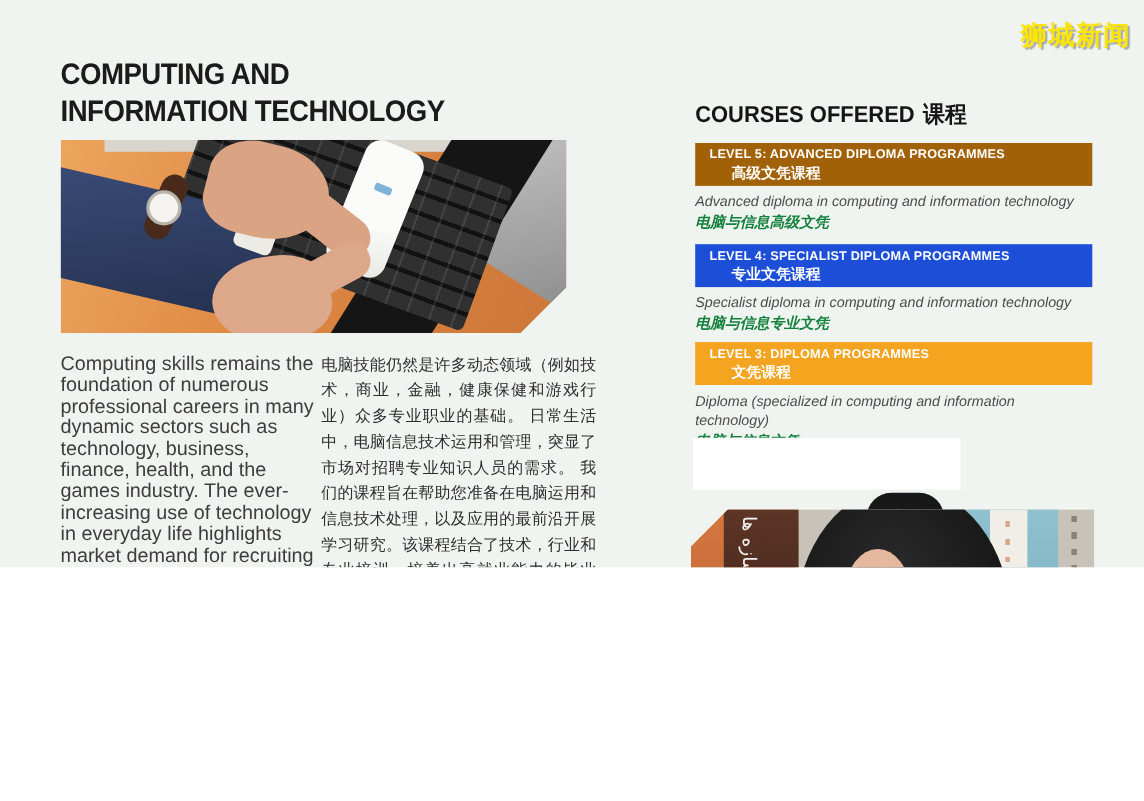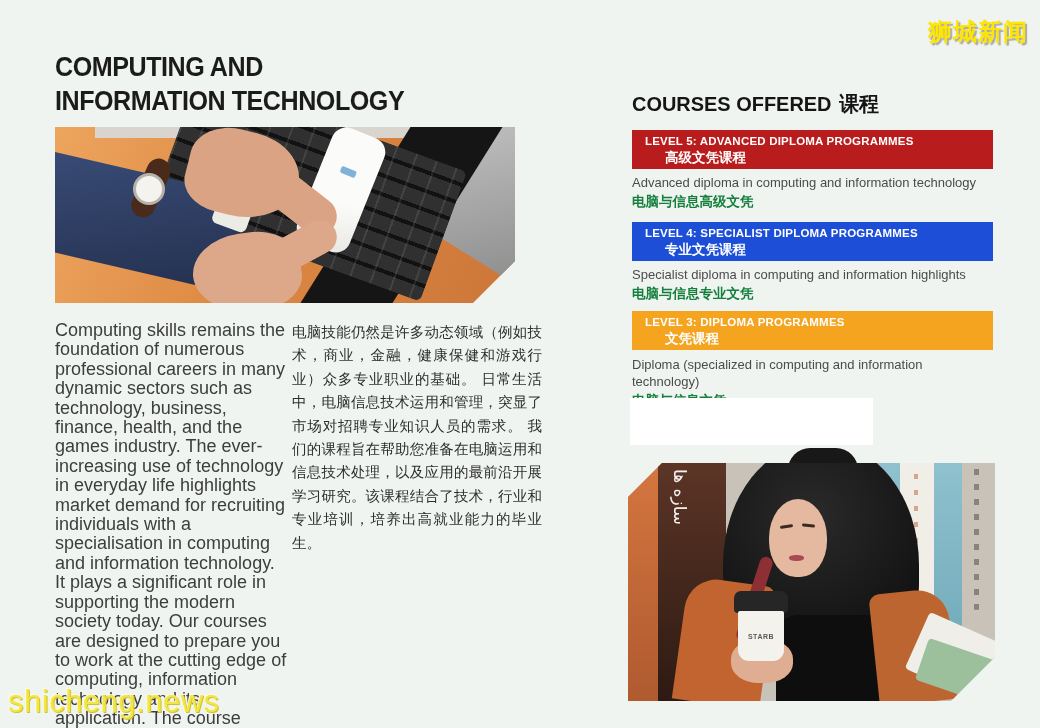--- a/index.html
+++ b/index.html
@@ -1,16 +1,16 @@
 <!DOCTYPE html>
 <html><head>
 <meta charset="utf-8">
 <style>
   html,body{margin:0;padding:0;}
-  .page{position:relative;width:1040px;height:728px;background:#f0f4f1;overflow:hidden;
+  .page{position:relative;width:1040px;height:516px;background:#f0f4f1;overflow:hidden;
         font-family:"Liberation Sans",sans-serif;color:#1c1c1c;}
   .abs{position:absolute;}
 
   
   .site-logo{position:absolute;top:16px;right:12px;font-size:24px;font-weight:bold;
              color:#ffe502;text-shadow:2px 2px 1px rgba(110,110,110,.55);letter-spacing:1px;}
   .page-title{position:absolute;left:55px;top:50px;font-size:27px;font-weight:800;
               line-height:34px;letter-spacing:-.5px;color:#1b1b1b;
               transform:scaleX(.93);transform-origin:0 0;}
 
@@ -44,21 +44,21 @@
   .intro-zh{position:absolute;left:292px;top:321px;width:250px;font-size:14.5px;line-height:23.4px;color:#2e2e2e;text-align:justify;}
 
   
   .courses-heading{position:absolute;left:632px;top:90px;font-size:21px;font-weight:800;
                    transform:scaleX(.95);transform-origin:0 0;color:#151515;}
   .courses-heading .zh{font-weight:700;margin-left:8px;}
   .level-banner{position:absolute;left:632px;width:361px;height:39px;box-sizing:border-box;
                 padding:4px 13px;color:#ffffff;}
   .level-banner .en{font-size:11.5px;font-weight:bold;letter-spacing:.2px;line-height:15px;}
   .level-banner .zh{font-size:13.5px;font-weight:bold;line-height:17px;margin-left:20px;}
-  .level-desc{position:absolute;left:632px;width:361px;}
+  .level-desc{position:absolute;left:632px;width:361px;font-style:italic;}
   .level-desc .en{font-size:13px;color:#4b4b4b;line-height:17px;}
   .level-desc .zh{font-size:13.5px;font-weight:bold;color:#15803d;line-height:18px;margin-top:2px;}
   .banner1{top:130px;} .desc1{top:174px;}
   .banner2{top:222px;} .desc2{top:266px;}
   .banner3{top:311px;} .desc3{top:356px;}
   .blank-box{position:absolute;left:630px;top:398px;width:243px;height:47px;background:#ffffff;}
 
   
   .head-pop{position:absolute;left:788px;top:448px;width:70px;height:22px;background:#181818;border-radius:35px 35px 0 0;}
   .wm-photo{position:absolute;left:628px;top:463px;width:367px;height:238px;overflow:hidden;
@@ -129,35 +129,35 @@
     <div class="kb-fing2"></div>
   </div>
 
   <div class="intro-en">Computing skills remains the foundation of numerous professional careers in many dynamic sectors such as technology, business, finance, health, and the games industry. The ever-increasing use of technology in everyday life highlights market demand for recruiting individuals with a specialisation in computing and information technology. It plays a significant role in supporting the modern society today. Our courses are designed to prepare you to work at the cutting edge of computing, information technology and its application. The course combines technology, industry and professional training to produce highly employable graduates.</div>
   <div class="intro-zh">电脑技能仍然是许多动态领域（例如技术，商业，金融，健康保健和游戏行业）众多专业职业的基础。 日常生活中，电脑信息技术运用和管理，突显了市场对招聘专业知识人员的需求。 我们的课程旨在帮助您准备在电脑运用和信息技术处理，以及应用的最前沿开展学习研究。该课程结合了技术，行业和专业培训，培养出高就业能力的毕业生。</div>
 
   <div class="courses-heading">
     <span>COURSES OFFERED</span><span class="zh">课程</span>
   </div>
 
-  <div class="level-banner banner1" style="background-color: #b91c1c;">
+  <div class="level-banner banner1" style="background-color: #a16207;">
     <div class="en">LEVEL 5: ADVANCED DIPLOMA PROGRAMMES</div>
     <div class="zh">高级文凭课程</div>
   </div>
   <div class="level-desc desc1">
     <div class="en">Advanced diploma in computing and information technology</div>
     <div class="zh">电脑与信息高级文凭</div>
   </div>
 
   <div class="level-banner banner2" style="background-color: #1d4ed8;">
     <div class="en">LEVEL 4: SPECIALIST DIPLOMA PROGRAMMES</div>
     <div class="zh">专业文凭课程</div>
   </div>
   <div class="level-desc desc2">
-    <div class="en">Specialist diploma in computing and information highlights</div>
+    <div class="en">Specialist diploma in computing and information technology</div>
     <div class="zh">电脑与信息专业文凭</div>
   </div>
 
   <div class="level-banner banner3" style="background-color: rgb(244, 164, 31);">
     <div class="en">LEVEL 3: DIPLOMA PROGRAMMES</div>
     <div class="zh">文凭课程</div>
   </div>
   <div class="level-desc desc3">
     <div class="en">Diploma (specialized in computing and information technology)</div>
     <div class="zh">电脑与信息文凭</div>

